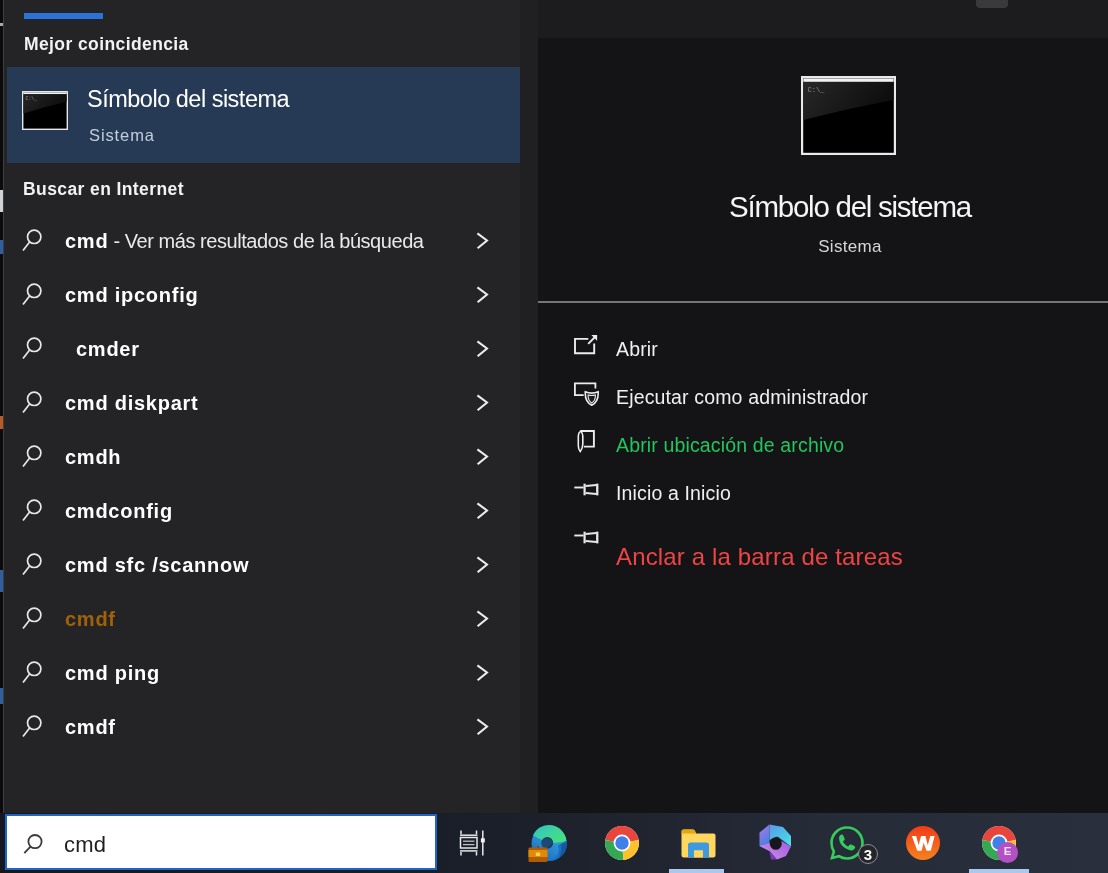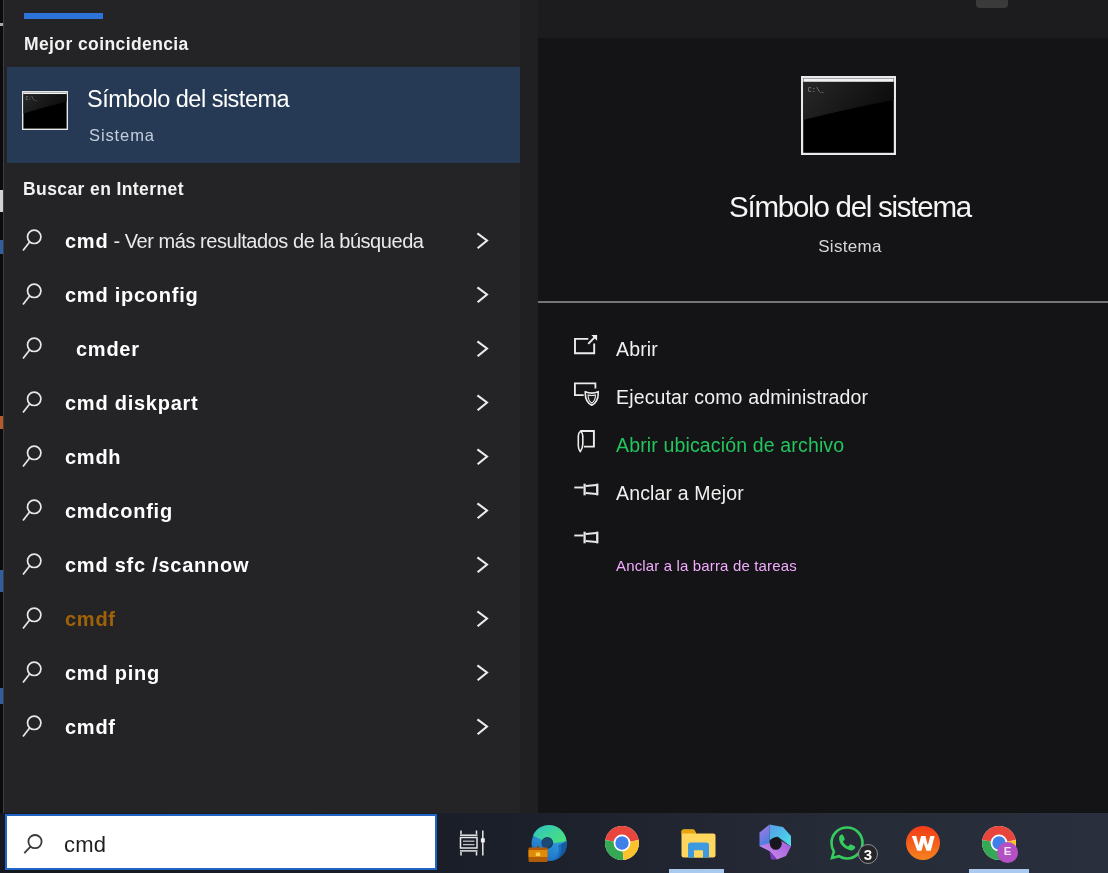--- a/index.html
+++ b/index.html
@@ -168,29 +168,29 @@
       <path d="M5.6 1 C7.3 2.8 7.9 4.2 7.8 6.4 L7.8 14 C7.8 17 7.2 19.2 5.3 21.6 C3.8 19.9 3.2 17.8 3.3 15 L3.3 6 C3.3 3.8 4 2.3 5.6 1 Z" fill="none" stroke="#ececec" stroke-width="1.6"></path>
     </svg>
     <div class="abs" style="left:616px;top:433.5px;font-size:19.5px;line-height:1.15;color:#22c55e;letter-spacing:0.15px;">Abrir ubicación de archivo</div>
     <svg class="abs" style="left:573.5px;top:483px;" width="25" height="14" viewBox="0 0 25 14">
       <line x1="0.3" y1="4.5" x2="9.6" y2="4.5" stroke="#e8e8e8" stroke-width="1.9"></line>
       <rect x="9.5" y="0.7" width="2.2" height="11.6" fill="#e8e8e8"></rect>
       <path d="M11.7 3.1 L22.4 1.9" stroke="#e8e8e8" stroke-width="2.05" fill="none"></path>
       <path d="M11.7 10.1 L22.4 11.1" stroke="#e8e8e8" stroke-width="2.05" fill="none"></path>
       <rect x="22.1" y="0.6" width="2.3" height="11.8" fill="#e8e8e8"></rect>
     </svg>
-    <div class="abs" style="left:616px;top:481.5px;font-size:19.5px;line-height:1.15;color:#f0f0f0;letter-spacing:0.15px;">Anclar a Mejor</div>
+    <div class="abs" style="left:616px;top:481.5px;font-size:19.5px;line-height:1.15;color:#f0f0f0;letter-spacing:0.15px;">Inicio a Inicio</div>
     <svg class="abs" style="left:573.5px;top:531px;" width="25" height="14" viewBox="0 0 25 14">
       <line x1="0.3" y1="4.5" x2="9.6" y2="4.5" stroke="#e8e8e8" stroke-width="1.9"></line>
       <rect x="9.5" y="0.7" width="2.2" height="11.6" fill="#e8e8e8"></rect>
       <path d="M11.7 3.1 L22.4 1.9" stroke="#e8e8e8" stroke-width="2.05" fill="none"></path>
       <path d="M11.7 10.1 L22.4 11.1" stroke="#e8e8e8" stroke-width="2.05" fill="none"></path>
       <rect x="22.1" y="0.6" width="2.3" height="11.8" fill="#e8e8e8"></rect>
     </svg>
-    <div class="abs" style="left:616px;top:557px;font-size:15px;line-height:1.15;color:#f0abfc;letter-spacing:0.15px;">Anclar a la barra de tareas</div>
+    <div class="abs" style="left:616px;top:543px;font-size:24px;line-height:1.15;color:#ef4444;letter-spacing:0.15px;">Anclar a la barra de tareas</div>
   </div>
 
 <div class="abs" style="left:0;top:813px;width:1108px;height:60px;background:linear-gradient(90deg,#16181f 0%,#1b1f29 45%,#262b38 75%,#2a2f3d 100%);"></div>
 
 <div class="abs" style="left:5px;top:814px;width:428px;height:52px;background:#ffffff;border:2px solid #2064c5;"></div>
 <svg class="abs" style="left:23px;top:834px;" width="22" height="23" viewBox="0 0 22 23">
   <circle cx="12" cy="7.6" r="6.6" fill="none" stroke="#3a3a3a" stroke-width="1.8"></circle>
   <line x1="7.5" y1="12.7" x2="1.3" y2="19.2" stroke="#3a3a3a" stroke-width="1.8"></line>
 </svg>
 <div class="abs" style="left:64px;top:833px;font-size:22px;line-height:1.05;color:#1f1f1f;letter-spacing:0.2px;">cmd</div>

